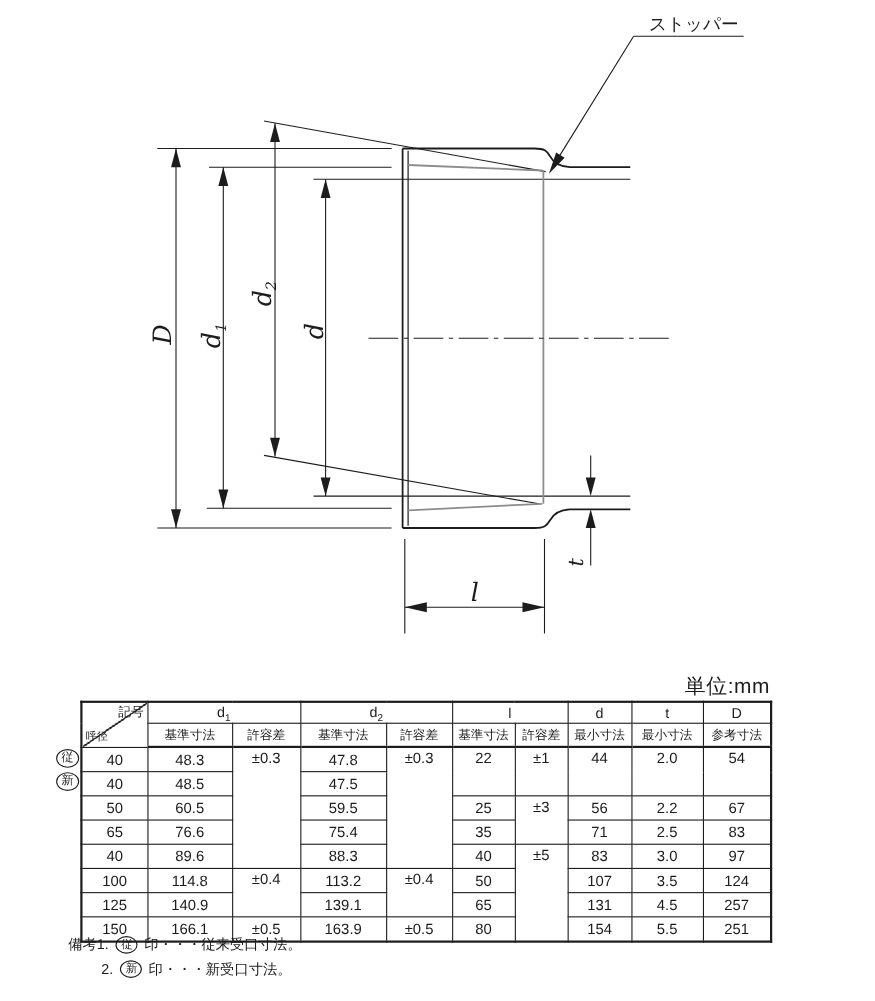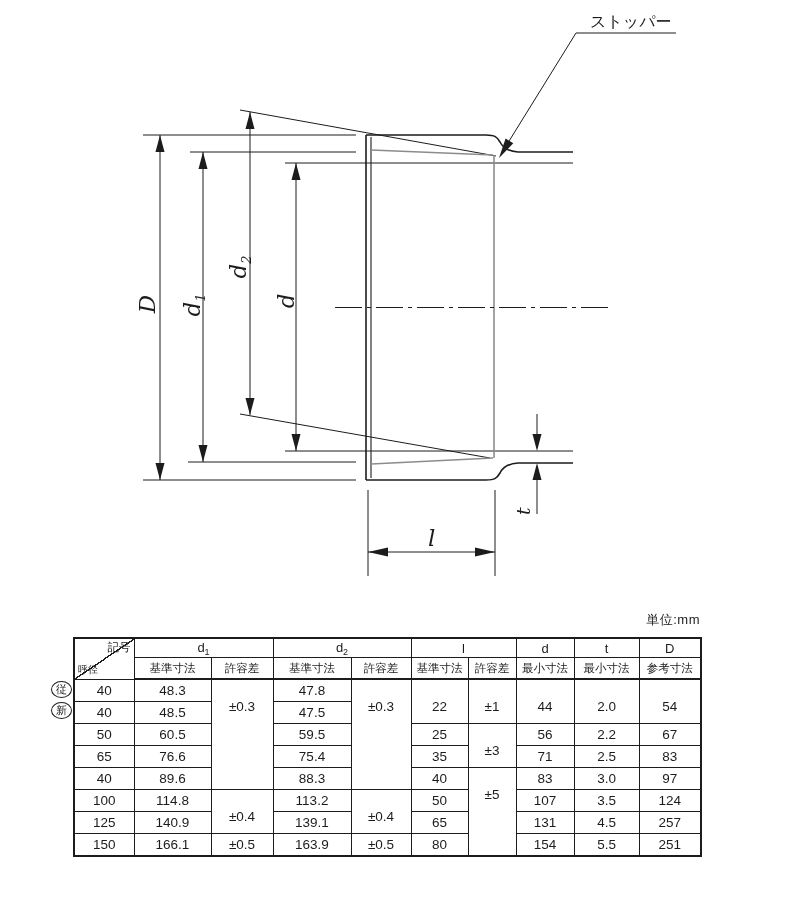--- a/index.html
+++ b/index.html
@@ -2,31 +2,31 @@
 <html><head>
 <meta charset="utf-8">
 <style>
   html,body{margin:0;padding:0;background:#fff;}
   .page{position:relative;width:795px;height:910px;background:#ffffff;overflow:hidden;
         font-family:"Liberation Sans","DejaVu Sans",sans-serif;color:#1c1c1c;}
   svg.drawing{position:absolute;left:0;top:0;}
 
   
   .unit{position:absolute;left:560px;top:611px;width:140px;text-align:right;
-        font-size:13px;letter-spacing:.5px;}
+        font-size:19px;letter-spacing:.5px;}
 
   
   table.dim{position:absolute;left:73px;top:637px;width:627px;border-collapse:collapse;
             table-layout:fixed;border:2px solid #1c1c1c;font-size:13.5px;}
   table.dim th,table.dim td{border:1px solid #1c1c1c;padding:0 2px;text-align:center;
             font-weight:normal;overflow:hidden;}
   table.dim thead tr.h1 th{height:18px;font-size:13px;}
   table.dim thead tr.h2 th{height:20px;font-size:11.5px;border-bottom:2px solid #1c1c1c;}
   table.dim tbody td{height:21px;}
-  table.dim td.mtop{vertical-align:top;padding-top:19px;}
+  table.dim td.mtop{vertical-align:top;padding-top:2px;}
   sub.hd{font-size:9px;vertical-align:-3px;}
 
   
   th.corner{position:relative;padding:0;
     background:linear-gradient(to bottom right,
       transparent calc(50% - 0.7px),#1c1c1c calc(50% - 0.7px),
       #1c1c1c calc(50% + 0.7px),transparent calc(50% + 0.7px));}
   th.corner .tr{position:absolute;top:1px;right:3px;font-size:11.5px;}
   th.corner .bl{position:absolute;bottom:2px;left:3px;font-size:10px;}
 
@@ -244,15 +244,25 @@
         <td>5.5</td>
         <td>251</td>
       </tr>
     </tbody>
   </table>
 
   <div class="row-mark m1">従</div>
   <div class="row-mark m2">新</div>
 
   <div class="notes">
+    <div class="note-line">
+      <span>備考1.</span>
+      <span class="note-circle">従</span>
+      <span>印・・・従来受口寸法。</span>
+    </div>
+    <div class="note-line indent">
+      <span>2.</span>
+      <span class="note-circle">新</span>
+      <span>印・・・新受口寸法。</span>
+    </div>
   </div>
 
 </div>
 
 </body></html>

